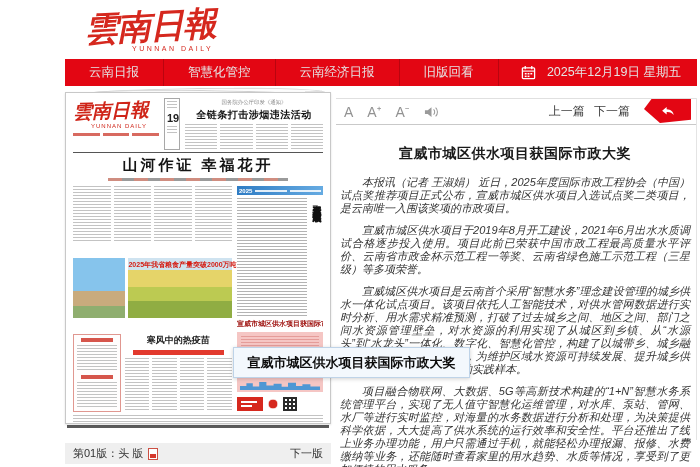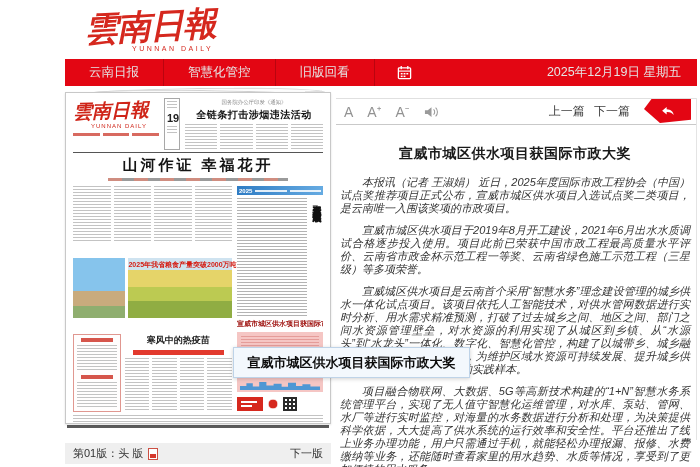--- a/index.html
+++ b/index.html
@@ -118,20 +118,21 @@
 <body>
 
 <div class="logo">
   <div class="logo-text">雲南日報</div>
   <div class="logo-sub">YUNNAN DAILY</div>
 </div>
 
 <div class="nav">
   <div class="nav-item">云南日报</div>
   <div class="nav-item">智慧化管控</div>
+  <div class="nav-item">云南经济日报</div>
   <div class="nav-item">旧版回看</div>
   <span class="nav-cal">
     <svg width="15" height="15" viewBox="0 0 16 16">
         <rect x="1.5" y="3" width="13" height="11.5" rx="1" fill="none" stroke="#fff" stroke-width="1.4"></rect>
         <line x1="4.5" y1="1" x2="4.5" y2="4.5" stroke="#fff" stroke-width="1.4"></line>
         <line x1="11.5" y1="1" x2="11.5" y2="4.5" stroke="#fff" stroke-width="1.4"></line>
         <line x1="1.5" y1="6.5" x2="14.5" y2="6.5" stroke="#fff" stroke-width="1.2"></line>
         <rect x="4" y="8.5" width="2" height="1.6" fill="#fff"></rect>
         <rect x="7" y="8.5" width="2" height="1.6" fill="#fff"></rect>
         <rect x="10" y="8.5" width="2" height="1.6" fill="#fff"></rect>

